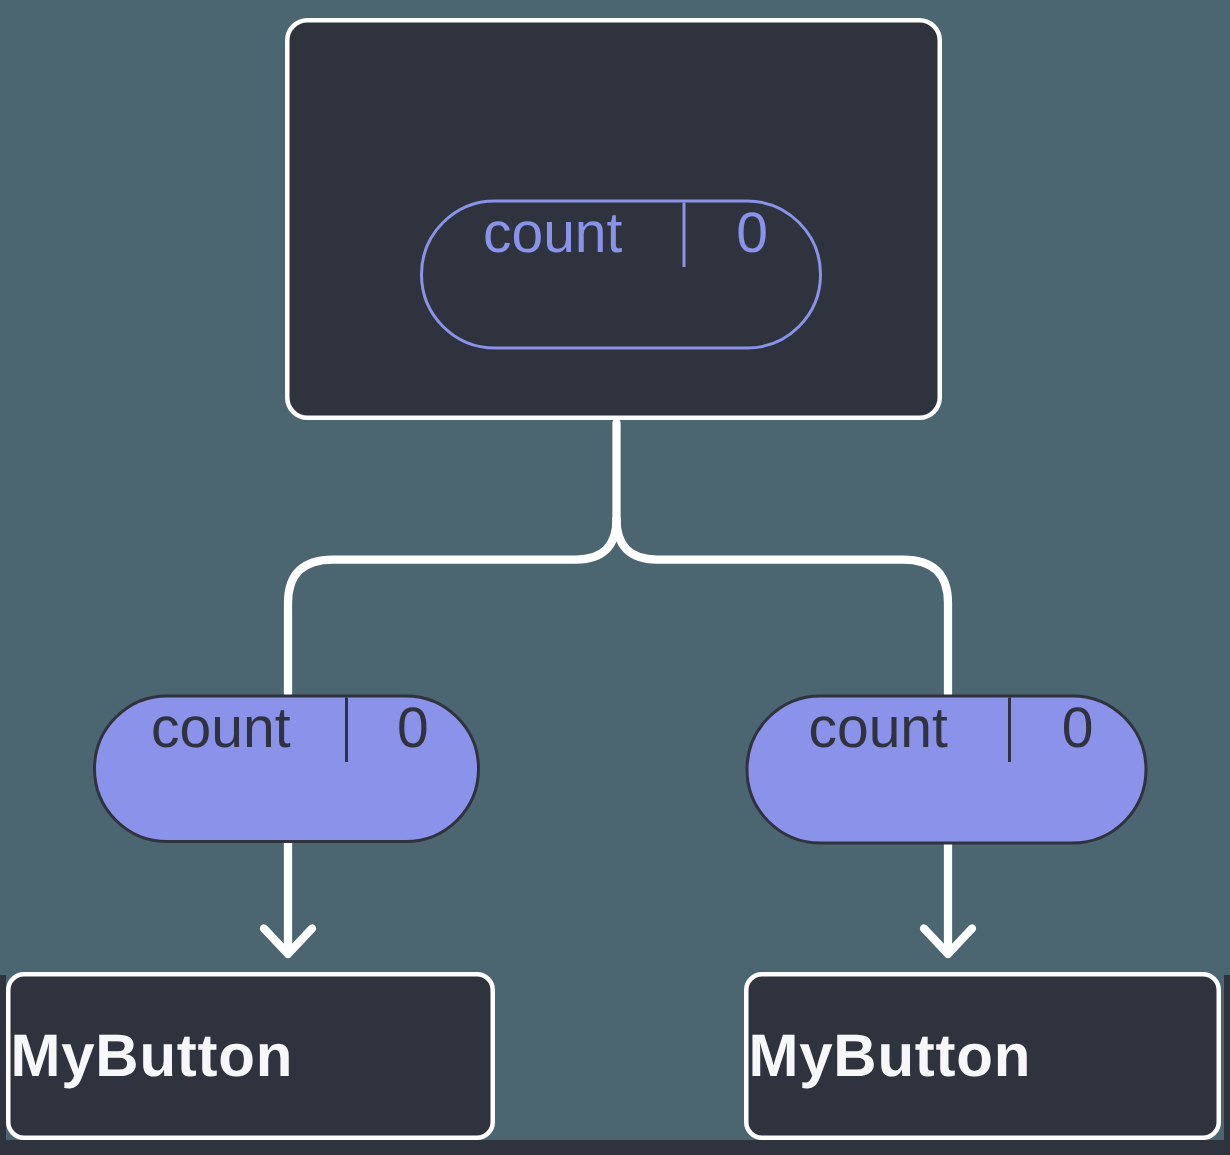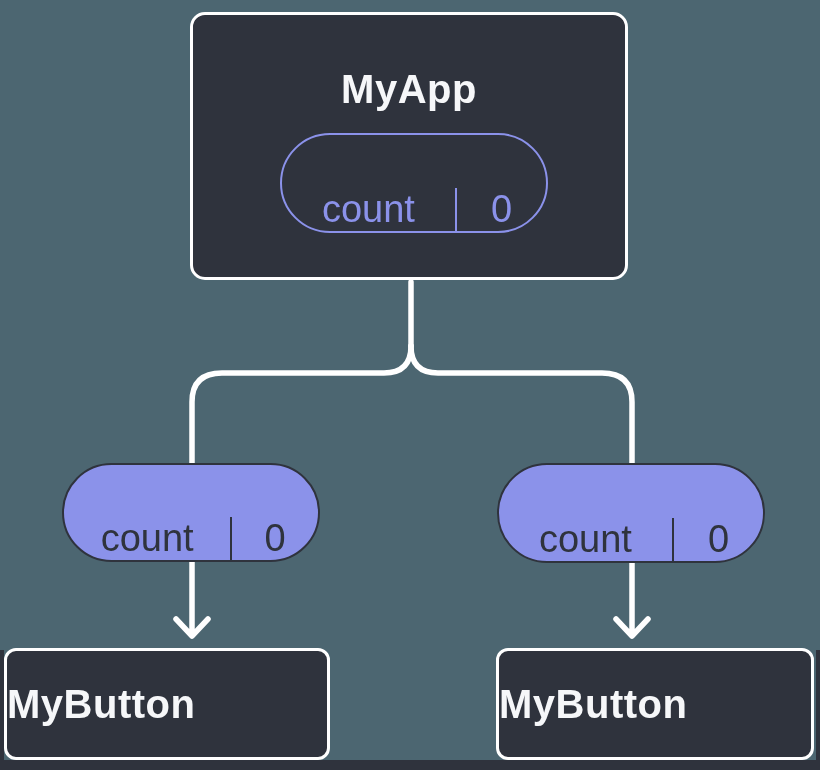--- a/index.html
+++ b/index.html
@@ -49,21 +49,21 @@
   .root-title {
     position: absolute; left: 0; top: 52px; width: 100%;
     text-align: center;
   }
 
   
   .pill {
     position: absolute;
     box-sizing: border-box;
     display: flex;
-    align-items: flex-end;
+    align-items: flex-start;
     border-radius: 999px;
     font-size: 38px;
     z-index: 2;
   }
   .pill .pill-name  { width: 65.5%; display:flex; align-items:center; justify-content:center; }
   .pill .pill-value { flex: 1;      display:flex; align-items:center; justify-content:center; }
   .pill-outline {
     left: 87px; top: 118px; width: 268px; height: 100px; 
     border: 2.5px solid var(--pill-purple, #8B92EA);
     color: var(--pill-purple, #8B92EA);
@@ -101,21 +101,20 @@
     <path class="conn" d="M192 558 L192 636 M176 619 L192 636 L208 619"></path>
 
     <path class="conn" d="M632 558 L632 636 M616 619 L632 636 L648 619"></path>
   </svg>
 
   <div class="edge-strip bottom"></div>
   <div class="edge-strip left"></div>
   <div class="edge-strip right"></div>
 
   <div class="node node-root">
-    <div class="node-title root-title">MyApp</div>
     <div class="pill pill-outline">
       <div class="pill-name">count</div>
       <div class="pill-value">0</div>
     </div>
   </div>
 
   <div class="pill pill-solid left">
     <div class="pill-name">count</div>
     <div class="pill-value">0</div>
   </div>

